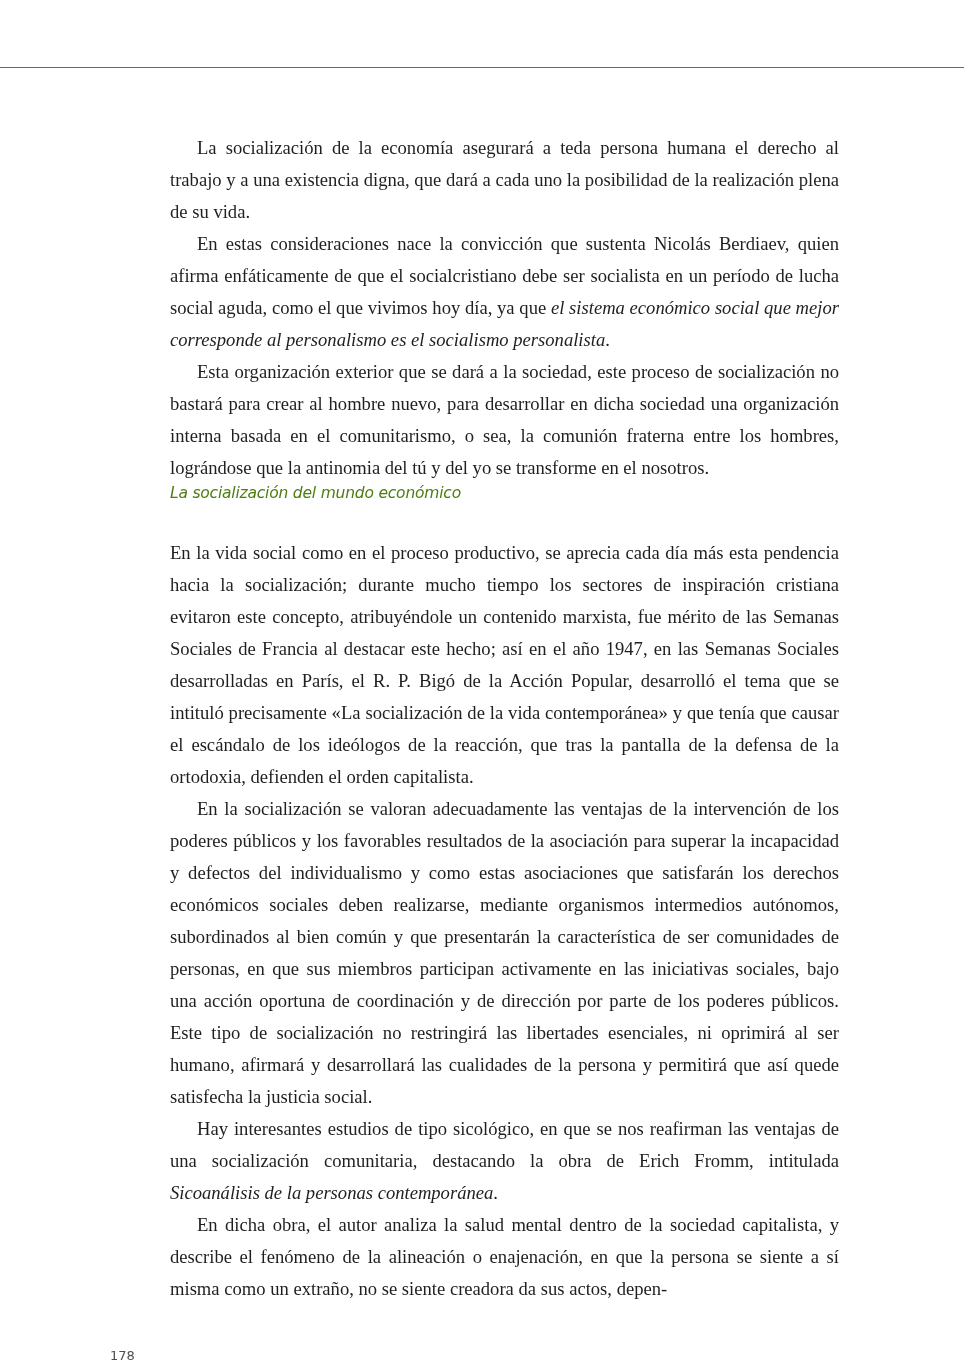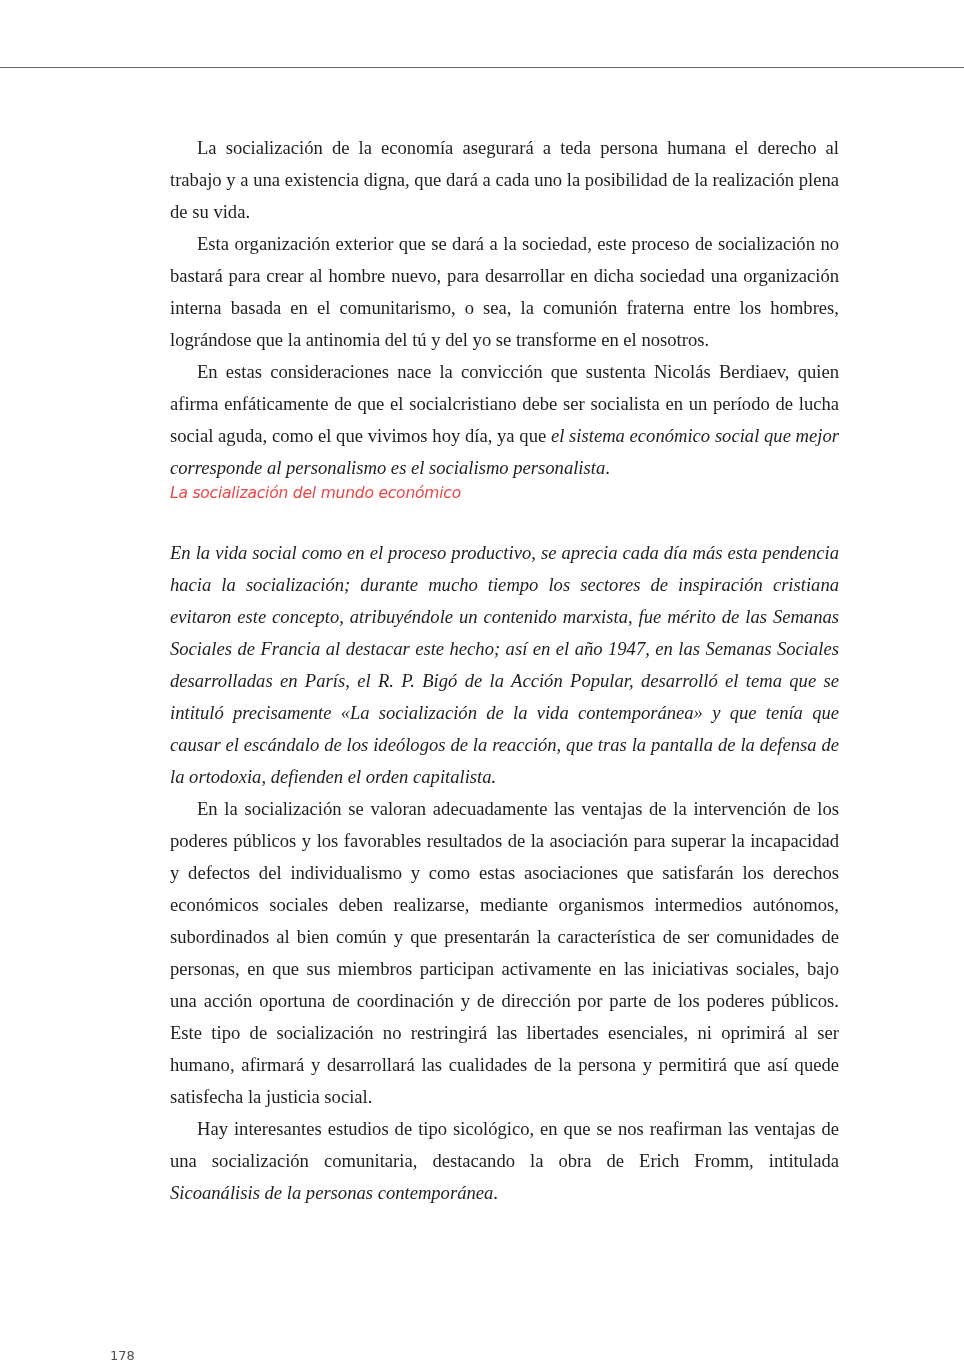--- a/index.html
+++ b/index.html
@@ -31,56 +31,56 @@
       line-height: 32px;
       text-align: justify;
       hyphens: manual;
     }
     .text-block p {
       margin: 0;
       text-indent: 27px;
     }
     .text-block p.no-indent {
       text-indent: 0;
-      font-style: italic;
     }
     .block-1 { top: 132px; }
     .block-2 { top: 537px; }
     .section-heading {
       position: absolute;
       left: 170px;
       top: 484px;
       font-family: "DejaVu Sans", "Liberation Sans", sans-serif;
       font-style: italic;
       font-size: 15.5px;
-      color: #ef4444;
+      color: #4d7c0f;
       letter-spacing: -0.2px;
     }
     em { font-style: italic; }
     .page-number {
       position: absolute;
       left: 110px;
       top: 1348px;
       font-family: "DejaVu Sans", "Liberation Sans", sans-serif;
       font-size: 13px;
       color: #4a4f52;
     }
   </style>
 </head>
 <body>
 
 <div class="top-rule"></div>
 
 <div class="text-block block-1">
   <p>La socialización de la economía asegurará a teda persona humana el derecho al trabajo y a una existencia digna, que dará a cada uno la posibilidad de la realización plena de su vida.</p>
+  <p><span>En estas consideraciones nace la convicción que sustenta Nicolás Berdiaev, quien afirma enfáticamente de que el socialcristiano debe ser socialista en un período de lucha social aguda, como el que vivimos hoy día, ya que </span><em>el sistema económico social que mejor corresponde al personalismo es el socialismo personalista</em><span>.</span></p>
   <p>Esta organización exterior que se dará a la sociedad, este proceso de socialización no bastará para crear al hombre nuevo, para desarrollar en dicha sociedad una organización interna basada en el comunitarismo, o sea, la comunión fraterna entre los hombres, lográndose que la antinomia del tú y del yo se transforme en el nosotros.</p>
-  <p><span>En estas consideraciones nace la convicción que sustenta Nicolás Berdiaev, quien afirma enfáticamente de que el socialcristiano debe ser socialista en un período de lucha social aguda, como el que vivimos hoy día, ya que </span><em>el sistema económico social que mejor corresponde al personalismo es el socialismo personalista</em><span>.</span></p>
 </div>
 
 <div class="section-heading">La socialización del mundo económico</div>
 
 <div class="text-block block-2">
   <p class="no-indent">En la vida social como en el proceso productivo, se aprecia cada día más esta pendencia hacia la socialización; durante mucho tiempo los sectores de inspiración cristiana evitaron este concepto, atribuyéndole un contenido marxista, fue mérito de las Semanas Sociales de Francia al destacar este hecho; así en el año 1947, en las Semanas Sociales desarrolladas en París, el R. P. Bigó de la Acción Popular, desarrolló el tema que se intituló precisamente «La socialización de la vida contemporánea» y que tenía que causar el escándalo de los ideólogos de la reacción, que tras la pantalla de la defensa de la ortodoxia, defienden el orden capitalista.</p>
   <p>En la socialización se valoran adecuadamente las ventajas de la intervención de los poderes públicos y los favorables resultados de la asociación para superar la incapacidad y defectos del individualismo y como estas asociaciones que satisfarán los derechos económicos sociales deben realizarse, mediante organismos intermedios autónomos, subordinados al bien común y que presentarán la característica de ser comunidades de personas, en que sus miembros participan activamente en las iniciativas sociales, bajo una acción oportuna de coordinación y de dirección por parte de los poderes públicos. Este tipo de socialización no restringirá las libertades esenciales, ni oprimirá al ser humano, afirmará y desarrollará las cualidades de la persona y permitirá que así quede satisfecha la justicia social.</p>
   <p><span>Hay interesantes estudios de tipo sicológico, en que se nos reafirman las ventajas de una socialización comunitaria, destacando la obra de Erich Fromm, intitulada </span><em>Sicoanálisis de la personas contemporánea</em><span>.</span></p>
+  <p>En dicha obra, el autor analiza la salud mental dentro de la sociedad capitalista, y describe el fenómeno de la alineación o enajenación, en que la persona se siente a sí misma como un extraño, no se siente creadora da sus actos, depen-</p>
 </div>
 
 <div class="page-number">178</div>
 
 </body></html>

